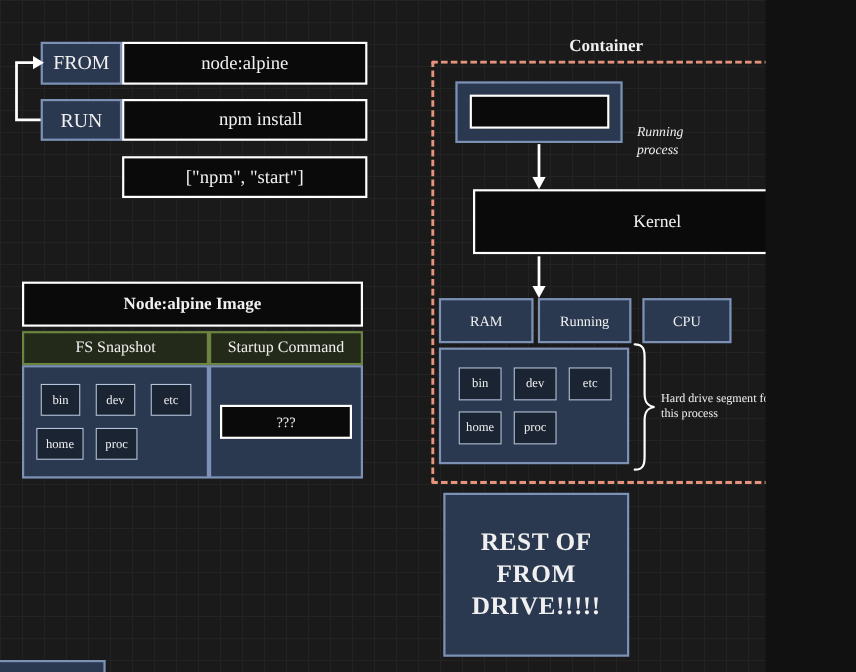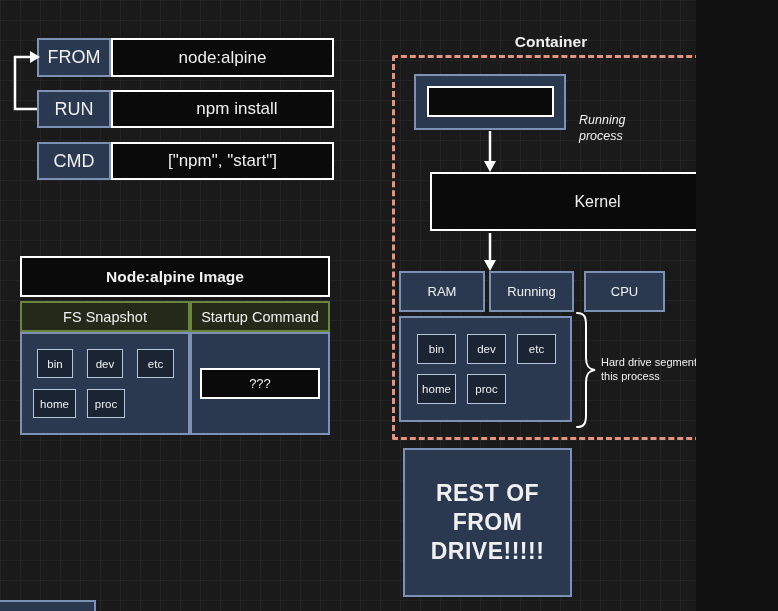--- a/index.html
+++ b/index.html
@@ -1,19 +1,19 @@
 <!DOCTYPE html>
 <html><head>
 <meta charset="utf-8">
 <style>
   html,body{margin:0;padding:0;background:#111;}
   .canvas{
     position:relative;
     width:696px;height:611px;
-    font-family:Liberation Sans, sans-serif;
+    font-family:Liberation Serif, serif;
     color:#f0f0f0;
     overflow:hidden;
     background-color:#1a1a1a;
     background-image:
       linear-gradient(#232323 1px, transparent 1px),
       linear-gradient(90deg, #232323 1px, transparent 1px);
     background-size:20px 20px;
   }
   .abs{position:absolute;box-sizing:border-box;}
   .center{display:flex;align-items:center;justify-content:center;text-align:center;}
@@ -35,21 +35,20 @@
 <body>
 
 <div class="canvas">
 
   <div class="abs navy center kw" style="left:37px;top:38px;width:74px;height:39px;">FROM</div>
   <div class="abs blackbox center val" style="left:111px;top:38px;width:223px;height:39px;">node:alpine</div>
 
   <div class="abs navy center kw" style="left:37px;top:90px;width:74px;height:38px;">RUN</div>
   <div class="abs blackbox center val" style="left:111px;top:90px;width:223px;height:38px;padding-left:29px;">npm install</div>
 
-  <div class="abs navy center kw" style="left:37px;top:142px;width:74px;height:38px;">CMD</div>
   <div class="abs blackbox center val" style="left:111px;top:142px;width:223px;height:38px;">["npm", "start"]</div>
 
   <svg class="abs" style="left:6px;top:48px;" width="40" height="72" viewBox="0 0 40 72">
     <path d="M31 61 L9 61 L9 9 L24 9" fill="none" stroke="#ffffff" stroke-width="2.5"></path>
     <polygon points="24,3 24,15 34,9" fill="#ffffff"></polygon>
   </svg>
 
   <div class="abs blackbox center title-bold" style="left:20px;top:256px;width:310px;height:41px;">Node:alpine Image</div>
 
   <div class="abs greenbox center hdr" style="left:20px;top:301px;width:170px;height:31px;">FS Snapshot</div>

